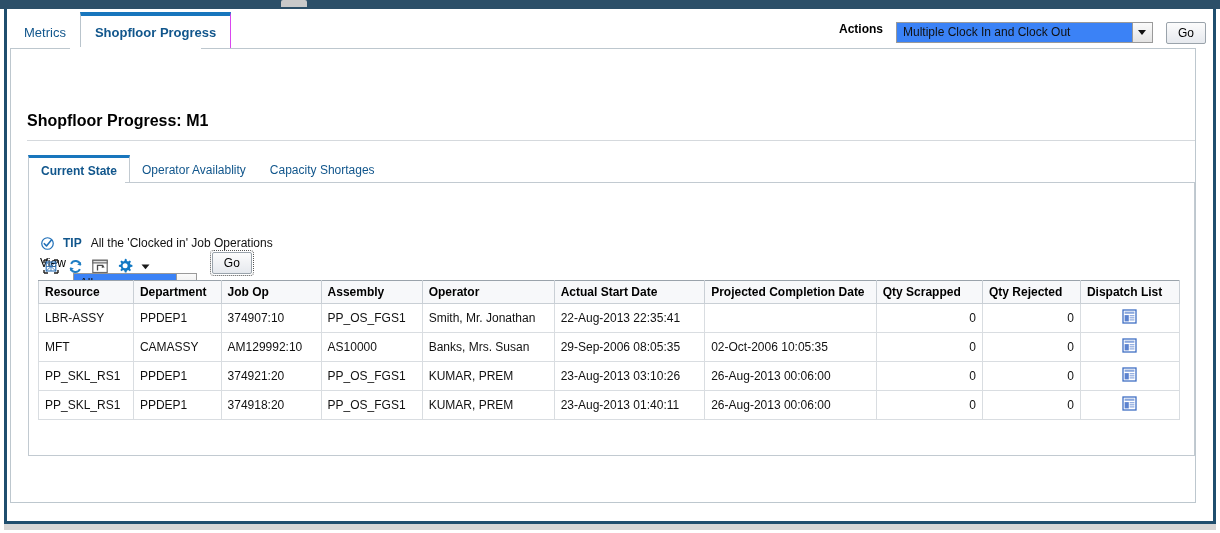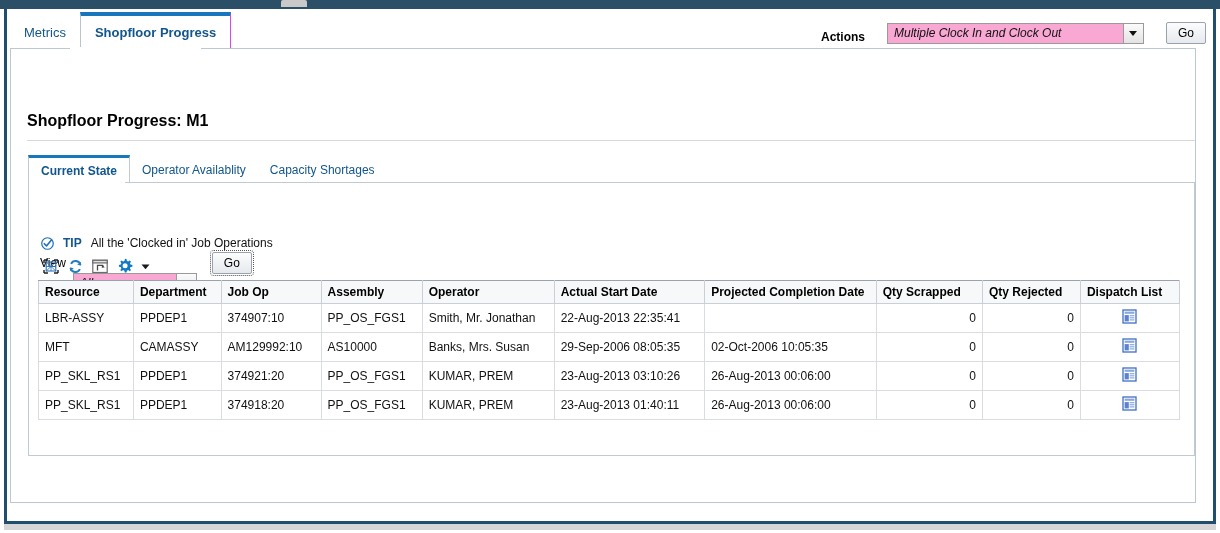--- a/index.html
+++ b/index.html
@@ -91,31 +91,30 @@
   
   #active-tab-mask {
     position: absolute; left: 70px; top: 47px;
     width: 131px; height: 2px;
     background: #ffffff;
   }
 
   
   #actions-row {
     position: absolute; right: 14px; top: 22px;
-    display: flex; align-items: flex-end; gap: 22px;
+    display: flex; align-items: flex-start; gap: 13px;
   }
   #actions-label { font-size: 12px; font-weight: bold; color: #000; }
   .select-box {
     display: flex; align-items: center;
     border: 1px solid #9a9a9a;
-    background: #f9a8d4;
+    background: #3b82f6;
     height: 21px;
     box-sizing: border-box;
     cursor: pointer;
-    font-style: italic;
   }
   .select-text {
     padding: 0 6px; font-size: 12px; color: #111;
     white-space: nowrap; overflow: hidden;
     flex: 1;
     line-height: 19px;
   }
   .select-arrow {
     width: 19px; height: 19px;
     background: linear-gradient(#fbfbfb, #e3e3e3);

